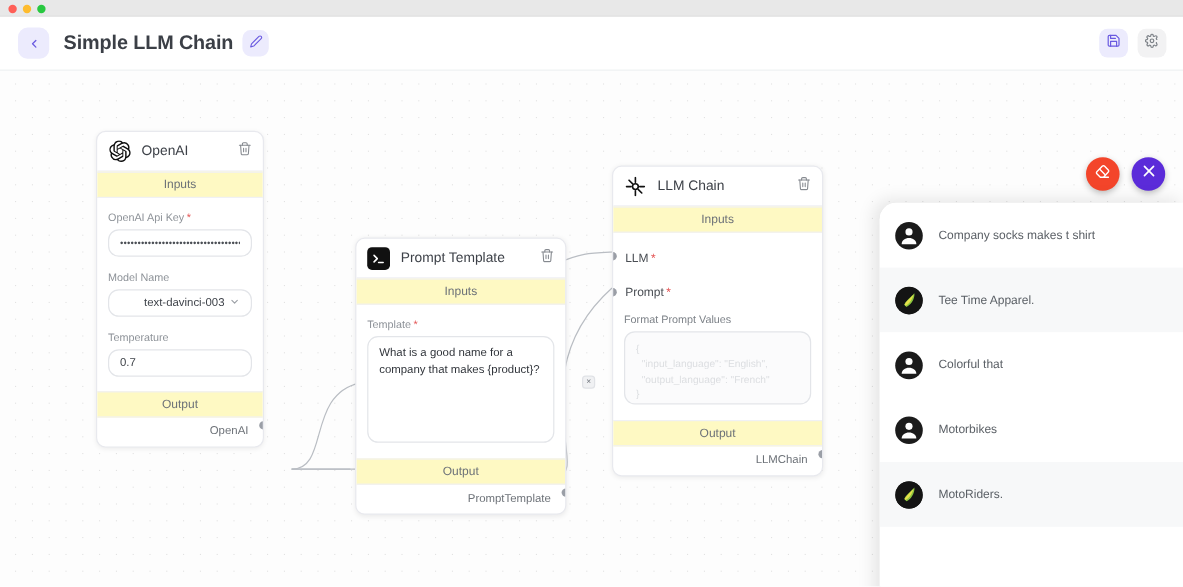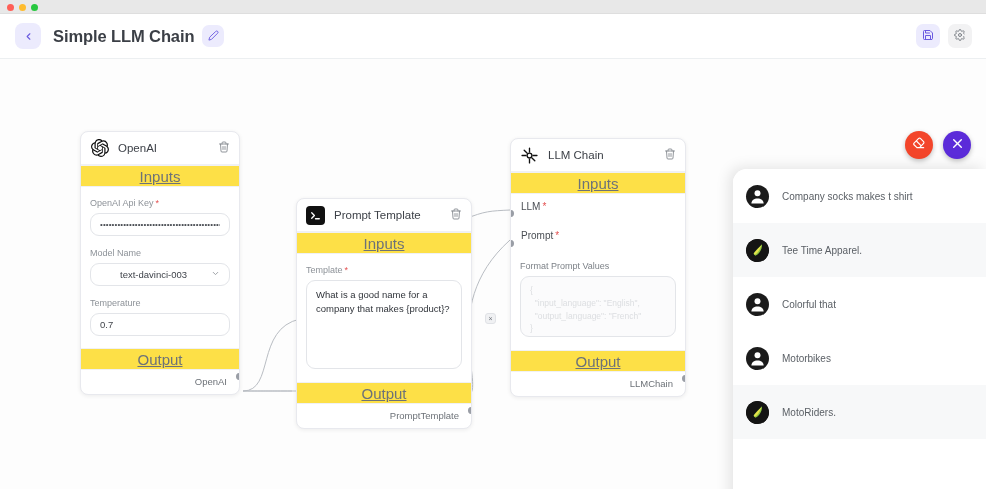--- a/index.html
+++ b/index.html
@@ -106,27 +106,26 @@
     flex: 0 0 auto;
   }
   .node-title {
     margin-left: 9px;
     font-size: 11.5px; color: #3d4148; font-weight: normal;
     white-space: nowrap;
   }
   .trash-btn { margin-left: auto; cursor: pointer; display: flex; }
 
   .section-bar {
-    background: #fde047;
+    background: #fef9c3;
     height: 22px;
     display: flex; align-items: center; justify-content: center;
-    font-size: 15px; color: #6d7278;
+    font-size: 10px; color: #6d7278;
     border-top: 1px solid #f0f1f4;
     border-bottom: 1px solid #f0f1f4;
-    text-decoration: underline;
   }
   .node-body { padding: 9px 9px 4px 9px; }
 
   .field-label {
     font-size: 9px; color: #8d9298;
     margin-bottom: 5px; margin-top: 2px;
     white-space: nowrap;
   }
   .req { color: #e35050; margin-left: 2px; }
 
@@ -169,21 +168,21 @@
 
   
   .anchor {
     position: absolute;
     width: 7px; height: 7px; border-radius: 50%;
     background: #9a9ea6;
     cursor: crosshair;
   }
 
   .input-row {
-    display: flex; align-items: flex-start;
+    display: flex; align-items: flex-end;
     font-size: 10px; color: #4a4e54;
     height: 20px;
     padding-left: 1px;
   }
 
   
   .chat-panel {
     position: absolute;
     top: 110px; left: 733px;
     width: 253px; height: 379px;
@@ -294,21 +293,21 @@
 
       <path d="M243,332 C268,332 268,332 292,332" stroke="#b9bdc3" stroke-width="1" fill="none"></path>
 
       <path d="M243,332 C265,332 272,332 296,332" stroke="#b9bdc3" stroke-width="1" fill="none"></path>
       <path d="M465,160 C485,152 490,152 510,151" stroke="#b9bdc3" stroke-width="1" fill="none"></path>
       <path d="M465,337 C492,337 433,250 510,181" stroke="#b9bdc3" stroke-width="1" fill="none"></path>
     </svg>
 
     <div class="edge-del" style="left:485px; top:254px;">×</div>
 
-    <div class="node" style="left:80px; top:72px; width:160px;">
+    <div class="node" style="left:80px; top:50px; width:140px;">
       <div class="node-head">
         <div class="node-badge">
           <svg width="18" height="18" viewBox="0 0 24 24" fill="#0e0e0e">
               <path d="M22.28 9.82a5.98 5.98 0 0 0-.52-4.91 6.05 6.05 0 0 0-6.51-2.9A6 6 0 0 0 4.98 4.18a5.98 5.98 0 0 0-4 2.9 6.05 6.05 0 0 0 .74 7.1 5.98 5.98 0 0 0 .51 4.91 6.05 6.05 0 0 0 6.52 2.9A5.98 5.98 0 0 0 13.26 24a6.06 6.06 0 0 0 5.77-4.21 5.99 5.99 0 0 0 3.99-2.9 6.06 6.06 0 0 0-.74-7.07zM13.26 22.43a4.48 4.48 0 0 1-2.88-1.04l.14-.08 4.78-2.76a.8.8 0 0 0 .39-.68v-6.74l2.02 1.17a.07.07 0 0 1 .04.05v5.58a4.5 4.5 0 0 1-4.49 4.5zM3.6 18.3a4.47 4.47 0 0 1-.53-3.01l.14.08 4.78 2.76a.77.77 0 0 0 .78 0l5.84-3.37v2.33a.08.08 0 0 1-.03.06L9.74 19.95a4.5 4.5 0 0 1-6.14-1.65zM2.34 7.9a4.48 4.48 0 0 1 2.34-1.97V11.6a.77.77 0 0 0 .38.67l5.81 3.36-2.02 1.17a.08.08 0 0 1-.07 0L3.95 14a4.5 4.5 0 0 1-1.61-6.1zm16.6 3.86L13.1 8.37 15.12 7.2a.08.08 0 0 1 .07 0l4.83 2.79a4.49 4.49 0 0 1-.68 8.1v-5.66a.8.8 0 0 0-.39-.68zm2.01-3.02l-.14-.09-4.77-2.78a.78.78 0 0 0-.79 0L9.41 9.23V6.9a.07.07 0 0 1 .03-.06l4.84-2.79a4.49 4.49 0 0 1 6.66 4.65zM8.31 12.86l-2.02-1.16a.08.08 0 0 1-.04-.06V6.07a4.49 4.49 0 0 1 7.36-3.45l-.14.08L8.7 5.46a.8.8 0 0 0-.39.68zm1.1-2.36l2.6-1.5 2.6 1.5v3l-2.6 1.5-2.6-1.5z"></path>
             </svg>
         </div>
         <div class="node-title">OpenAI</div>
         <div class="trash-btn">
           <span>
             <svg width="12" height="12" viewBox="0 0 24 24" fill="none" stroke="#85898f" stroke-width="1.8" stroke-linecap="round" stroke-linejoin="round">

